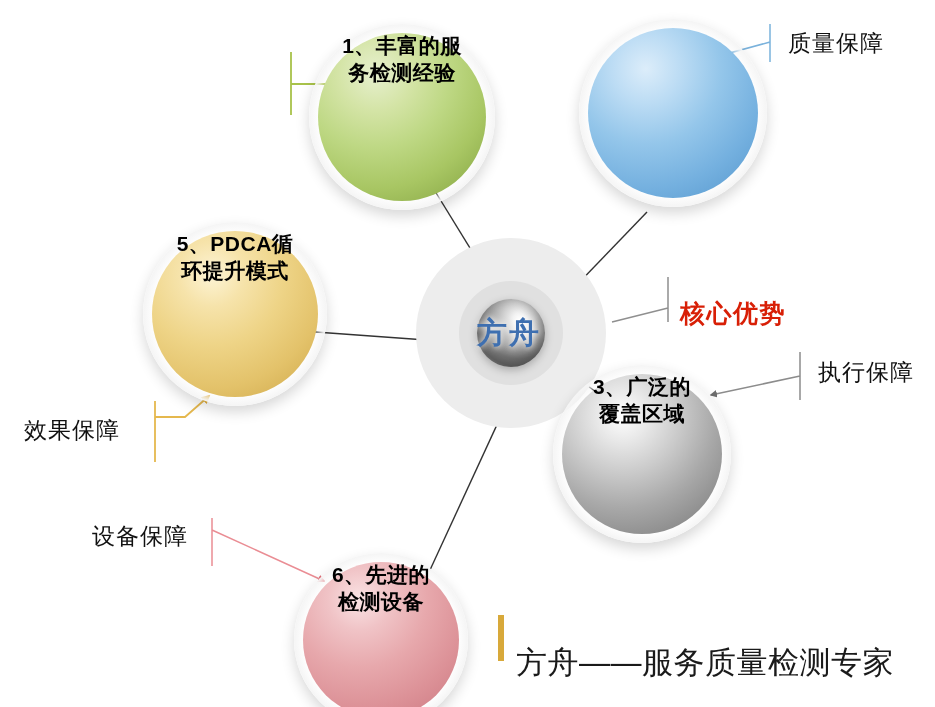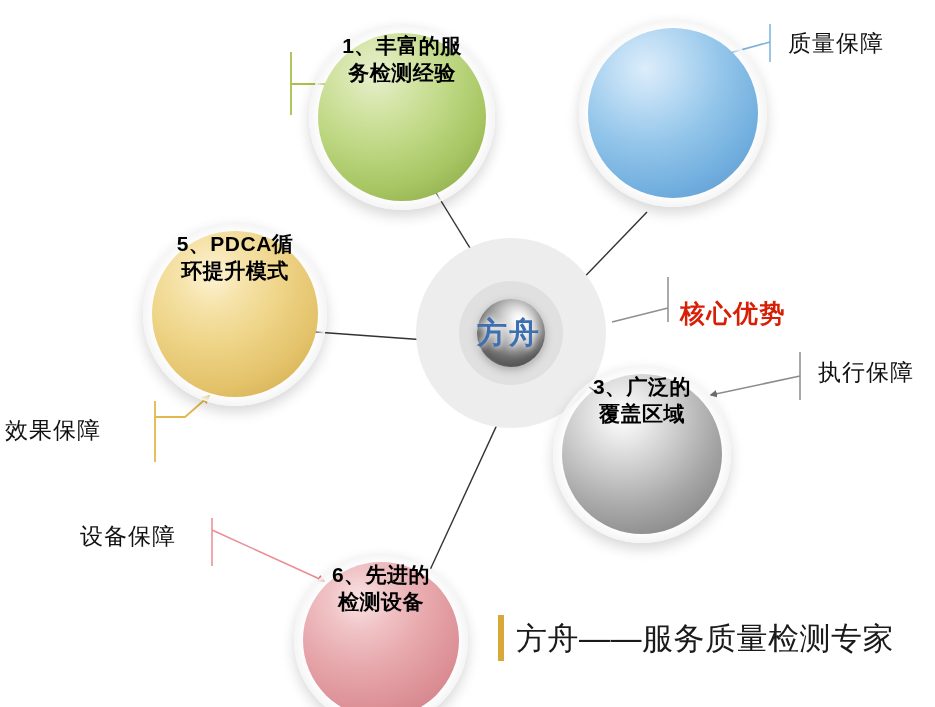--- a/index.html
+++ b/index.html
@@ -136,20 +136,21 @@
     color: #d81f06;
     white-space: nowrap;
     letter-spacing: 1.5px;
   }
   #footer-text {
     position: absolute;
     font-size: 31px;
     color: #1a1a1a;
     white-space: nowrap;
     letter-spacing: 0.5px;
+    margin-top: 24px;
   }
 </style>
 </head>
 <body>
 
 <div id="stage">
 
   <svg id="svg-layer" viewBox="0 0 935 707" xmlns="http://www.w3.org/2000/svg">
     <defs>
       <marker id="arrow-green" viewBox="0 0 10 10" refX="8" refY="5" markerWidth="5" markerHeight="5" orient="auto-start-reverse">
@@ -235,21 +236,21 @@
     <span class="ball"></span>
     <span class="txt">5、PDCA循
 环提升模式</span>
   </div>
 
 
   <div class="callout" style="left:788px; top:28px;">质量保障</div>
 
   <div class="callout" style="left:818px; top:357px;">执行保障</div>
 
-  <div class="callout" style="left:80px; top:521px;text-align:right;">设备保障</div>
-
-  <div class="callout" style="left:5px; top:415px;text-align:right;">效果保障</div>
+  <div class="callout" style="left:92px; top:521px;text-align:right;">设备保障</div>
+
+  <div class="callout" style="left:24px; top:415px;text-align:right;">效果保障</div>
 
   <div id="core-advantage-label" style="left:680px; top:285px;margin-top:12px;">核心优势</div>
 
   <div id="footer-text" style="left:516px; top:618px;">方舟——服务质量检测专家</div>
 
 </div>
 
 </body></html>

